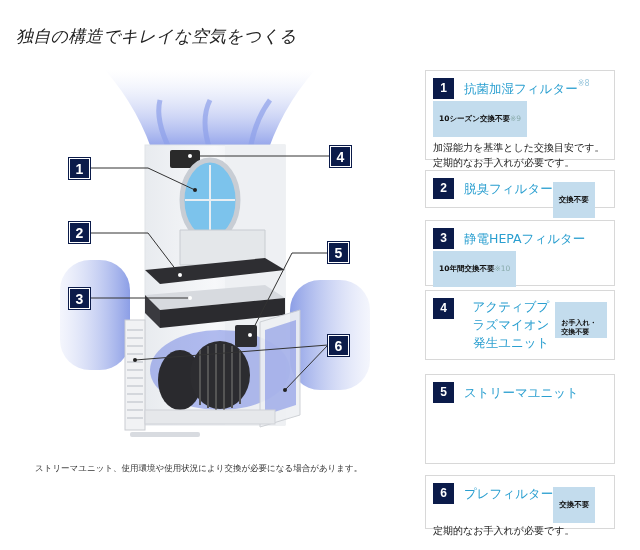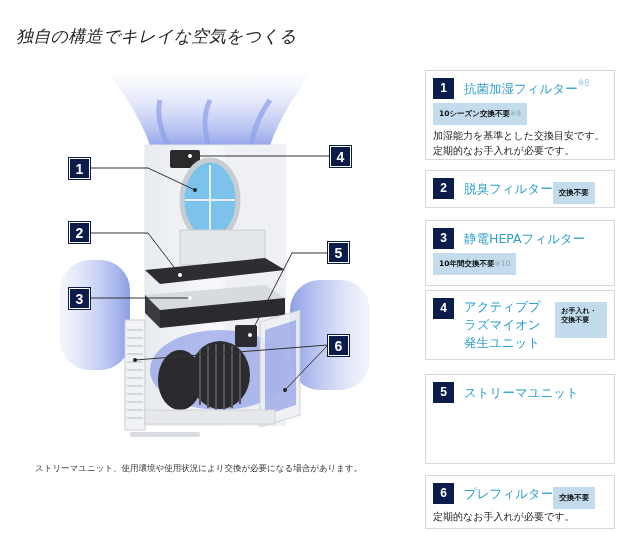--- a/index.html
+++ b/index.html
@@ -13,30 +13,30 @@
   .diagram svg { position: absolute; left: 0; top: 0; }
 
   .callout { position: absolute; width: 21px; height: 21px; background: #0b1b4a; color: #fff; font-size: 14px; font-weight: bold; text-align: center; line-height: 21px; font-family: "Liberation Sans", sans-serif; border: 1px solid #ffffff; outline: 1px solid #0b1b4a; }
 
   .footnote { position: absolute; left: 35px; top: 463px; font-size: 8.5px; color: #333; }
 
   
   .card { position: absolute; left: 425px; width: 190px; border: 1px solid #d8d8d8; background: #fff; padding: 7px 7px 6px 7px; }
   .card-head { display: flex; align-items: flex-start; }
   .num { flex: 0 0 auto; width: 21px; height: 21px; background: #0b1b4a; color: #fff; font-weight: bold; font-size: 12px; text-align: center; line-height: 21px; font-family: "Liberation Sans", sans-serif; }
-  .name { color: #2a9fd0; font-size: 12.5px; margin-left: 10px; line-height: 21px; }
+  .name { color: #2a9fd0; font-size: 12.5px; margin-left: 10px; line-height: 21px; text-align: right; }
   .name sup { font-size: 8px; color: #9ac7dd; vertical-align: top; line-height: 12px; }
-  .tag { display: inline-block; background: #c3dced; color: #111; font-weight: bold; font-size: 7.5px; padding: 6px 6px; line-height: 10px; }
+  .tag { display: inline-block; background: #c3dced; color: #111; font-weight: bold; font-size: 7.5px; padding: 13px 6px; line-height: 10px; }
   .tag .note { color: #8aa; font-weight: normal; }
   .tag-inline { margin-top: 4px; }
   .tag-row { margin-top: 2px; }
   .desc { font-size: 10px; color: #222; line-height: 15px; margin-top: 3px; }
 
   .card4 .name { line-height: 18px; width: 86px; }
-  .card4 .tag { width: 52px; margin-left: 6px; margin-top: 4px; font-size: 7px; padding: 5px 6px; line-height: 9px; height: 36px; }
+  .card4 .tag { width: 52px; margin-left: 6px; margin-top: 4px; font-size: 7px; padding: 17px 6px; line-height: 9px; height: 36px; }
 </style>
 </head>
 <body>
 
 <h1 class="page-title">独自の構造でキレイな空気をつくる</h1>
 
 <div class="diagram">
   <svg width="310" height="380" viewBox="0 0 310 380">
     <defs>
       <linearGradient id="upflow" x1="0" y1="1" x2="0" y2="0">

